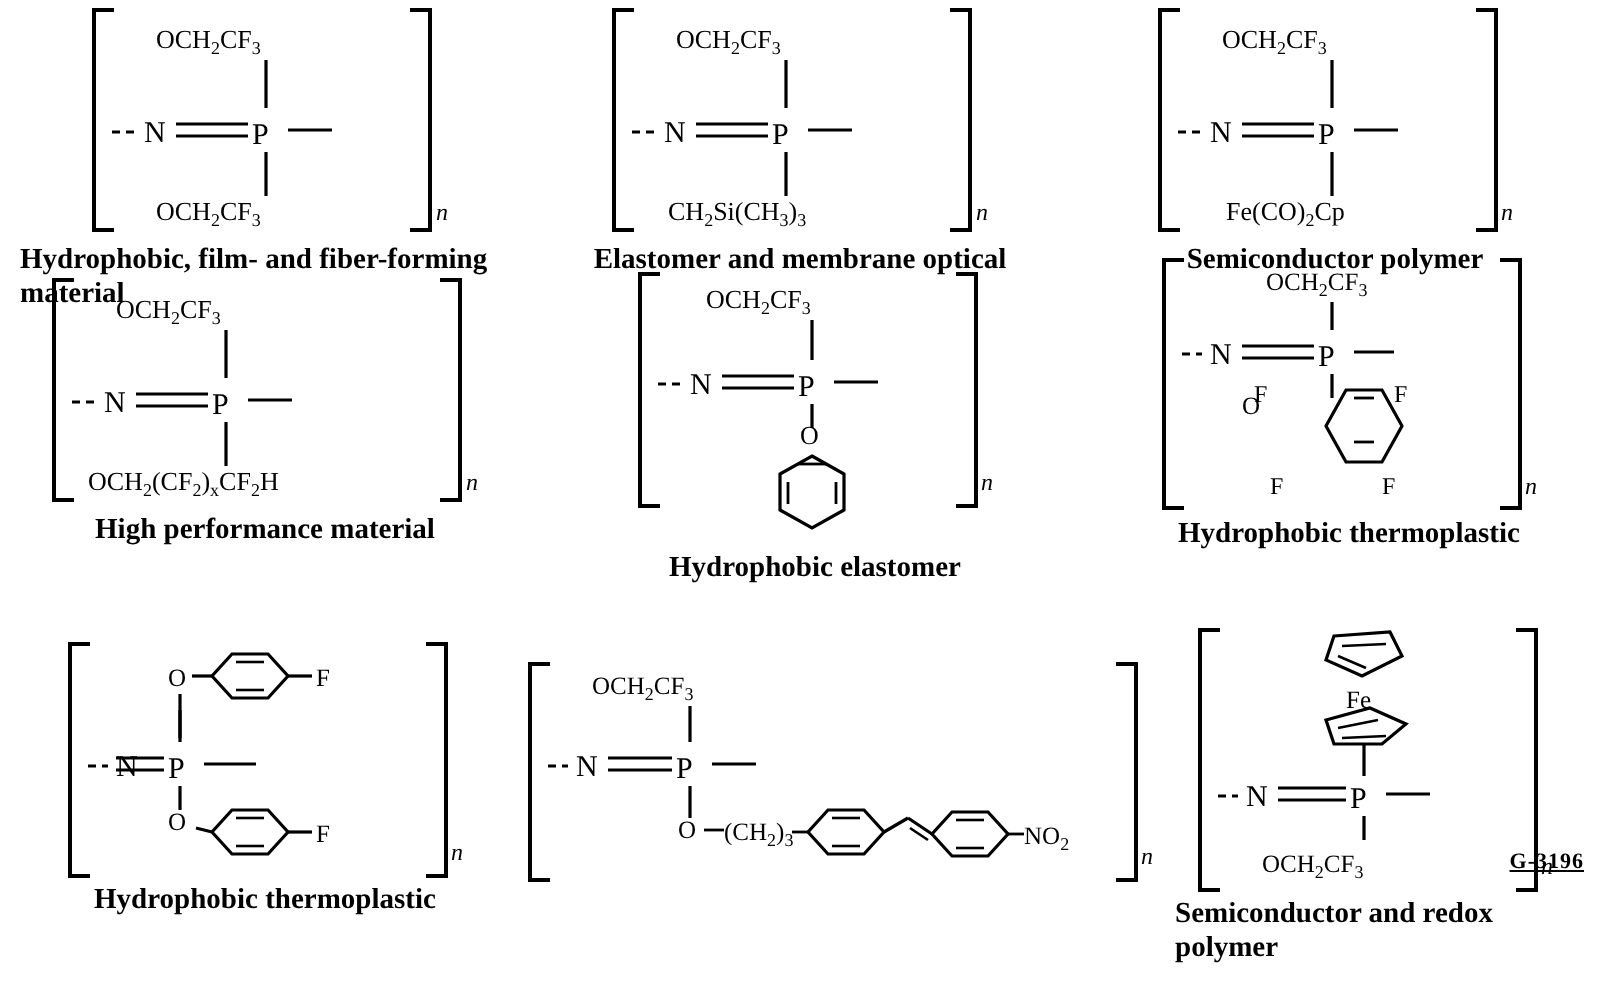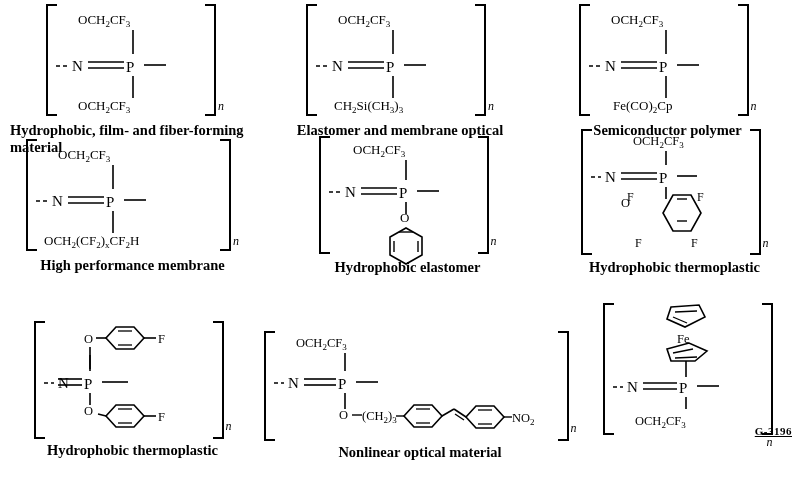--- a/index.html
+++ b/index.html
@@ -149,21 +149,21 @@
           <line x1="32" y1="64" x2="68" y2="64" stroke="#000" stroke-width="1.6"></line>
           <text x="70" y="68" font-size="15" font-family="'Liberation Serif',serif">P</text>
           <line x1="88" y1="61" x2="110" y2="61" stroke="#000" stroke-width="1.6"></line>
           <line x1="77" y1="50" x2="77" y2="26" stroke="#000" stroke-width="1.6"></line>
           <line x1="77" y1="72" x2="77" y2="94" stroke="#000" stroke-width="1.6"></line>
           <text x="8" y="106" font-size="13" font-family="'Liberation Serif',serif">OCH<tspan font-size="9" dy="3">2</tspan><tspan dy="-3">(CF</tspan><tspan font-size="9" dy="3">2</tspan><tspan dy="-3">)</tspan><tspan font-size="9" dy="3">x</tspan><tspan dy="-3">CF</tspan><tspan font-size="9" dy="3">2</tspan><tspan dy="-3">H</tspan></text>
         </svg>
       </div>
       <span class="sub">n</span>
     </div>
-    <div class="caption">High performance membrane</div>
+    <div class="caption">High performance material</div>
   </div>
 
   <div class="cell" style="left:285px;top:135px;width:245px;">
     <div class="struct">
       <div class="brk">
         <svg width="150" height="118">
           <text x="24" y="18" font-size="13" font-family="'Liberation Serif',serif">OCH<tspan font-size="9" dy="3">2</tspan><tspan dy="-3">CF</tspan><tspan font-size="9" dy="3">3</tspan></text>
           <line x1="0" y1="56" x2="12" y2="56" stroke="#000" stroke-width="1.6" stroke-dasharray="4,3"></line>
           <text x="16" y="61" font-size="15" font-family="'Liberation Serif',serif">N</text>
           <line x1="32" y1="52" x2="68" y2="52" stroke="#000" stroke-width="1.6"></line>
@@ -176,21 +176,21 @@
           <g>
             <polygon points="77,92 93,101 93,119 77,128 61,119 61,101" fill="none" stroke="#000" stroke-width="1.6"></polygon>
             <line x1="65" y1="105" x2="65" y2="116" stroke="#000" stroke-width="1.4"></line>
             <line x1="89" y1="105" x2="89" y2="116" stroke="#000" stroke-width="1.4"></line>
             <line x1="70" y1="96" x2="84" y2="96" stroke="#000" stroke-width="1.4"></line>
           </g>
         </svg>
       </div>
       <span class="sub">n</span>
     </div>
-    <div class="caption" style="margin-top:4px;">Hydrophobic elastomer</div>
+    <div class="caption" style="margin-top:21px;">Hydrophobic elastomer</div>
   </div>
 
   <div class="cell" style="left:552px;top:127px;width:245px;">
     <div class="struct" style="height:130px;">
       <div class="brk">
         <svg width="160" height="126">
           <text x="42" y="16" font-size="12.5" font-family="'Liberation Serif',serif">OCH<tspan font-size="9" dy="3">2</tspan><tspan dy="-3">CF</tspan><tspan font-size="9" dy="3">3</tspan></text>
           <line x1="0" y1="48" x2="10" y2="48" stroke="#000" stroke-width="1.6" stroke-dasharray="4,3"></line>
           <text x="14" y="53" font-size="15" font-family="'Liberation Serif',serif">N</text>
           <line x1="30" y1="44" x2="66" y2="44" stroke="#000" stroke-width="1.6"></line>
@@ -285,25 +285,24 @@
             <polygon points="202,75 220,75 230,86 220,97 202,97 192,86" fill="none" stroke="#000" stroke-width="1.6"></polygon>
             <line x1="204" y1="79" x2="218" y2="79" stroke="#000" stroke-width="1.3"></line>
             <line x1="204" y1="93" x2="218" y2="93" stroke="#000" stroke-width="1.3"></line>
           </g>
           <line x1="230" y1="86" x2="238" y2="86" stroke="#000" stroke-width="1.4"></line>
           <text x="238" y="91" font-size="12.5" font-family="'Liberation Serif',serif">NO<tspan font-size="9" dy="3">2</tspan></text>
         </svg>
       </div>
       <span class="sub">n</span>
     </div>
-    <div class="caption">Nonlinear optical material</div>
   </div>
 
   <div class="cell" style="left:575px;top:312px;width:225px;">
-    <div class="struct" style="height:135px;flex-direction:column;">
+    <div class="struct" style="height:135px;">
       <div class="brk">
         <svg width="150" height="132">
           <g>
             <polygon points="58,4 86,2 92,14 72,24 54,16" fill="none" stroke="#000" stroke-width="1.6"></polygon>
             <line x1="62" y1="9" x2="84" y2="8" stroke="#000" stroke-width="1.3"></line>
             <line x1="60" y1="14" x2="74" y2="20" stroke="#000" stroke-width="1.3"></line>
             <text x="64" y="40" font-size="12.5" font-family="'Liberation Serif',serif">Fe</text>
             <polygon points="54,46 76,40 94,48 82,58 58,58" fill="none" stroke="#000" stroke-width="1.6"></polygon>
             <line x1="60" y1="50" x2="80" y2="46" stroke="#000" stroke-width="1.3"></line>
             <line x1="62" y1="55" x2="84" y2="54" stroke="#000" stroke-width="1.3"></line>
@@ -315,16 +314,17 @@
           <line x1="30" y1="86" x2="64" y2="86" stroke="#000" stroke-width="1.6"></line>
           <text x="66" y="90" font-size="15" font-family="'Liberation Serif',serif">P</text>
           <line x1="84" y1="83" x2="106" y2="83" stroke="#000" stroke-width="1.6"></line>
           <line x1="73" y1="72" x2="73" y2="74" stroke="#000" stroke-width="1.6"></line>
           <line x1="73" y1="94" x2="73" y2="106" stroke="#000" stroke-width="1.6"></line>
           <text x="22" y="122" font-size="12.5" font-family="'Liberation Serif',serif">OCH<tspan font-size="9" dy="3">2</tspan><tspan dy="-3">CF</tspan><tspan font-size="9" dy="3">3</tspan></text>
         </svg>
       </div>
       <span class="sub">n</span>
     </div>
+    <div class="caption" style="max-width:200px;">Semiconductor and redox polymer</div>
   </div>
 
   <div class="code">G-3196</div>
 </div>
 
 </body></html>

